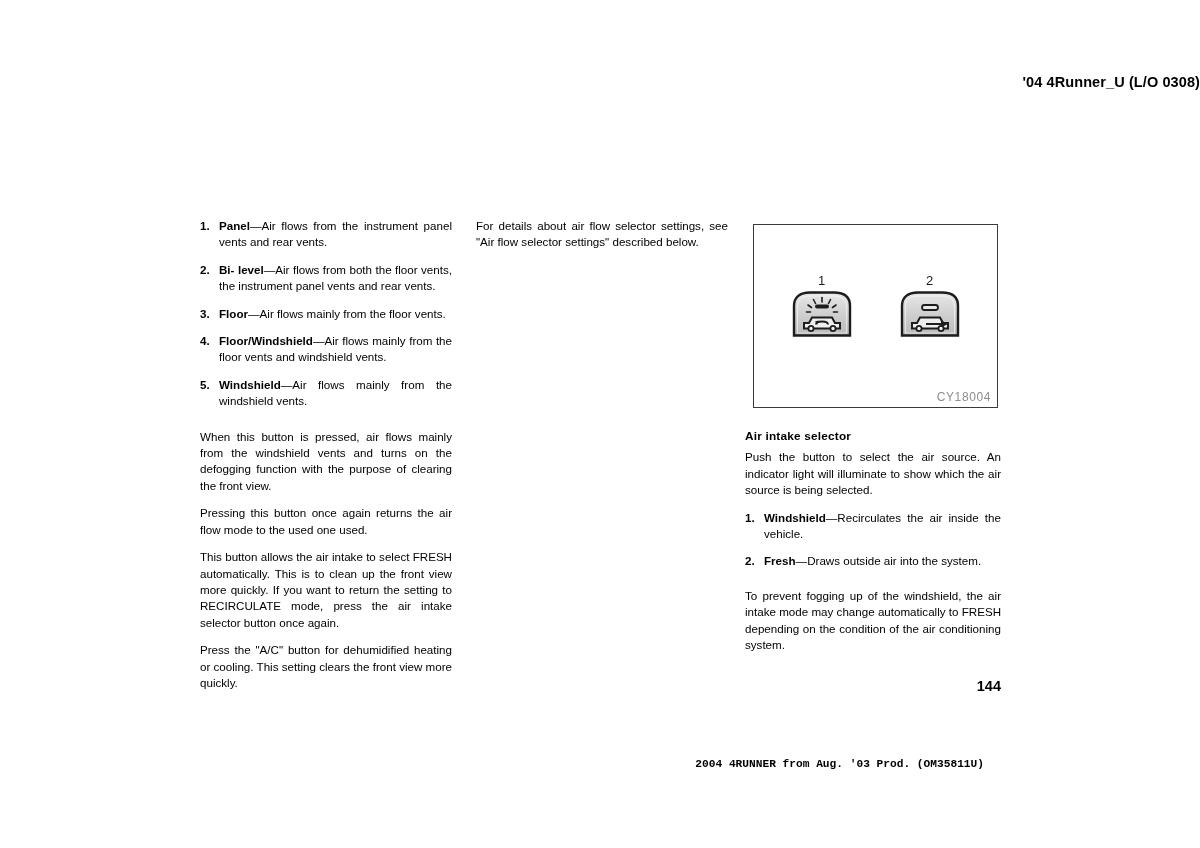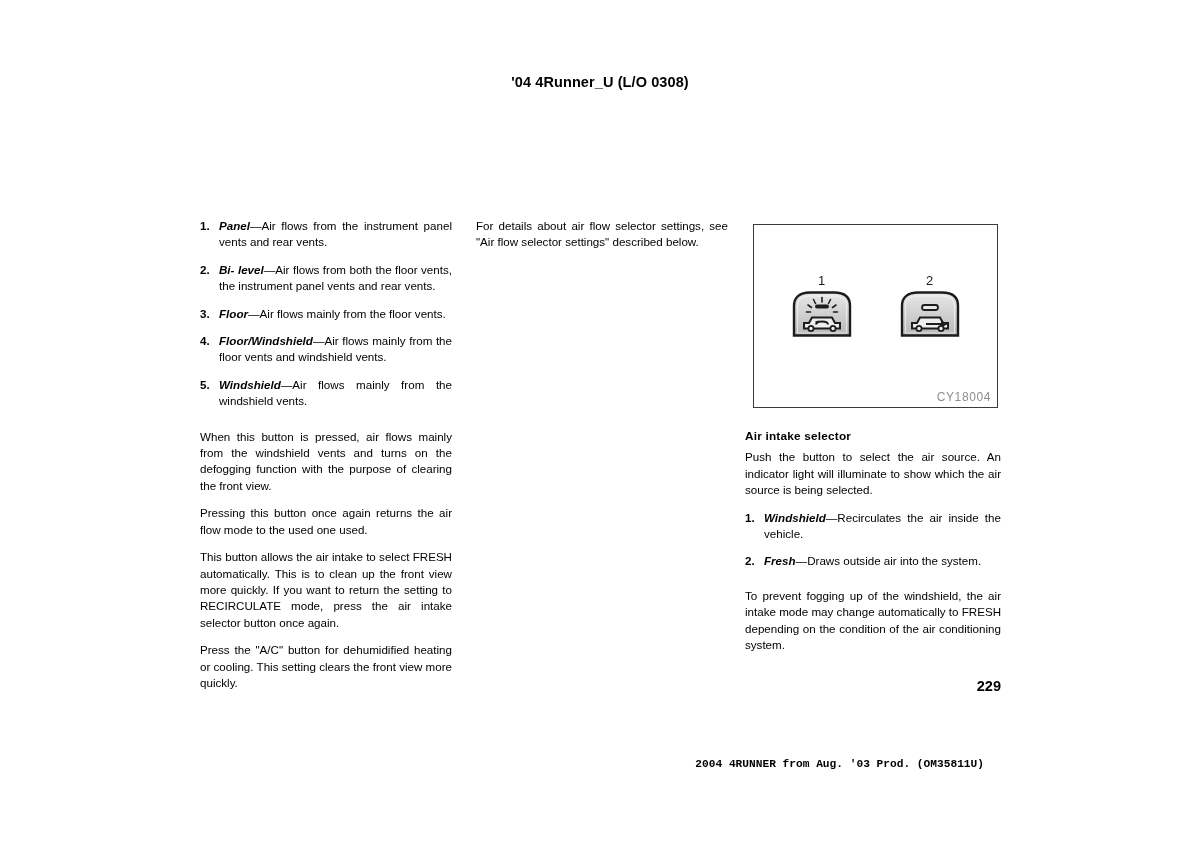--- a/index.html
+++ b/index.html
@@ -22,21 +22,21 @@
     width: 1200px;
     height: 848px;
   }
 
   
   .doc-header {
     position: absolute;
     left: 0;
     top: 74px;
     width: 1200px;
-    text-align: center;
+    text-align: right;
     font-size: 14.5px;
     font-weight: bold;
     letter-spacing: 0.1px;
   }
 
   
   .col {
     position: absolute;
     font-size: 11.6px;
     line-height: 16.4px;
@@ -59,21 +59,21 @@
     margin-bottom: 11px;
     text-align: justify;
   }
   .num-item:last-child { margin-bottom: 0; }
   .num-item .num {
     position: absolute;
     left: 0;
     top: 0;
     font-weight: bold;
   }
-  .num-item b { font-weight: bold; font-style: italic; }
+  .num-item b { font-weight: bold; }
 
   .section-title {
     font-size: 11.8px;
     font-weight: bold;
     margin: 8px 0 5px 0;
     letter-spacing: 0.2px;
   }
 
   
   .figure-box {
@@ -258,17 +258,17 @@
 
     <div class="num-item">
       <span class="num">2.</span><b>Fresh</b><span>—Draws outside air into the system.</span>
     </div>
 
     <div style="height:7px"></div>
 
     <p>To prevent fogging up of the windshield, the air intake mode may change automatically to FRESH depending on the condition of the air conditioning system.</p>
   </div>
 
-  <div class="page-number">229</div>
+  <div class="page-number">144</div>
 
   <div class="doc-footer">2004 4RUNNER from Aug. '03 Prod. (OM35811U)</div>
 
 </div>
 
 </body></html>

